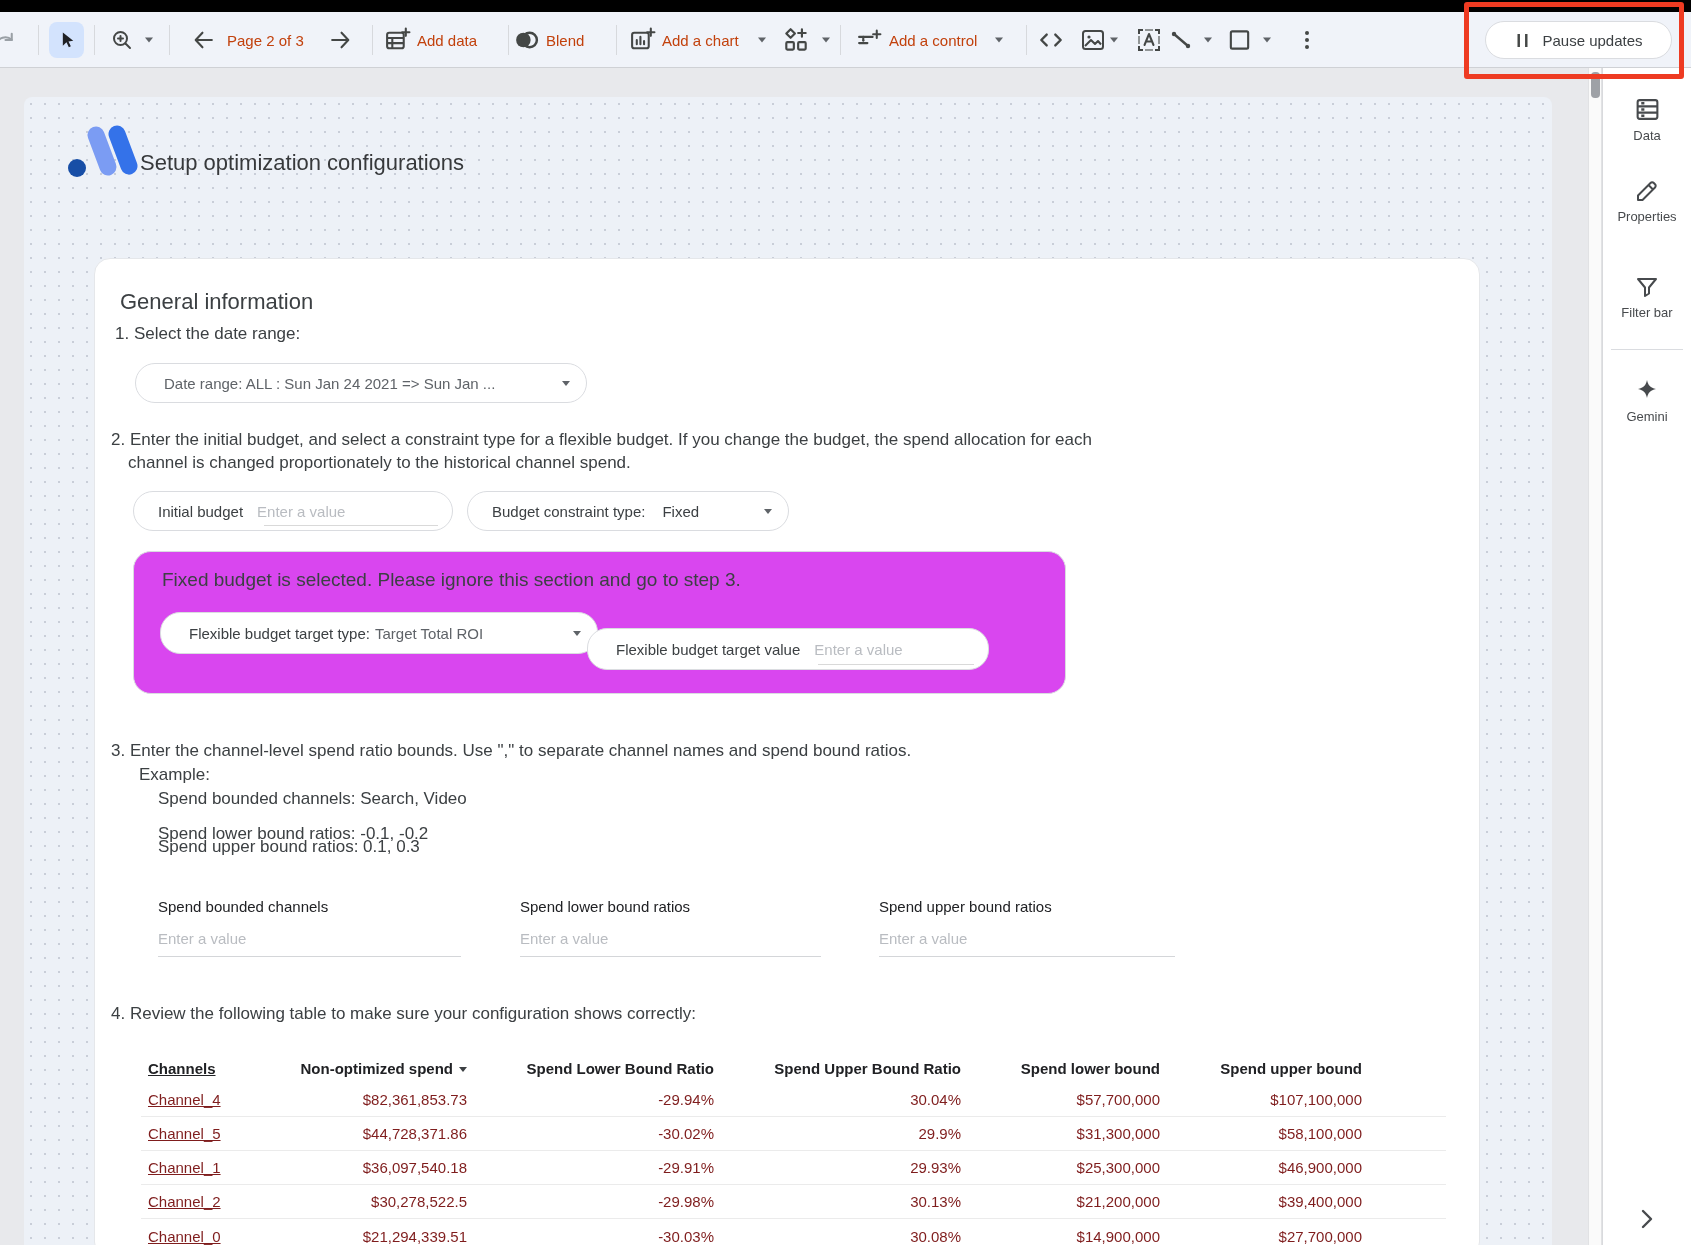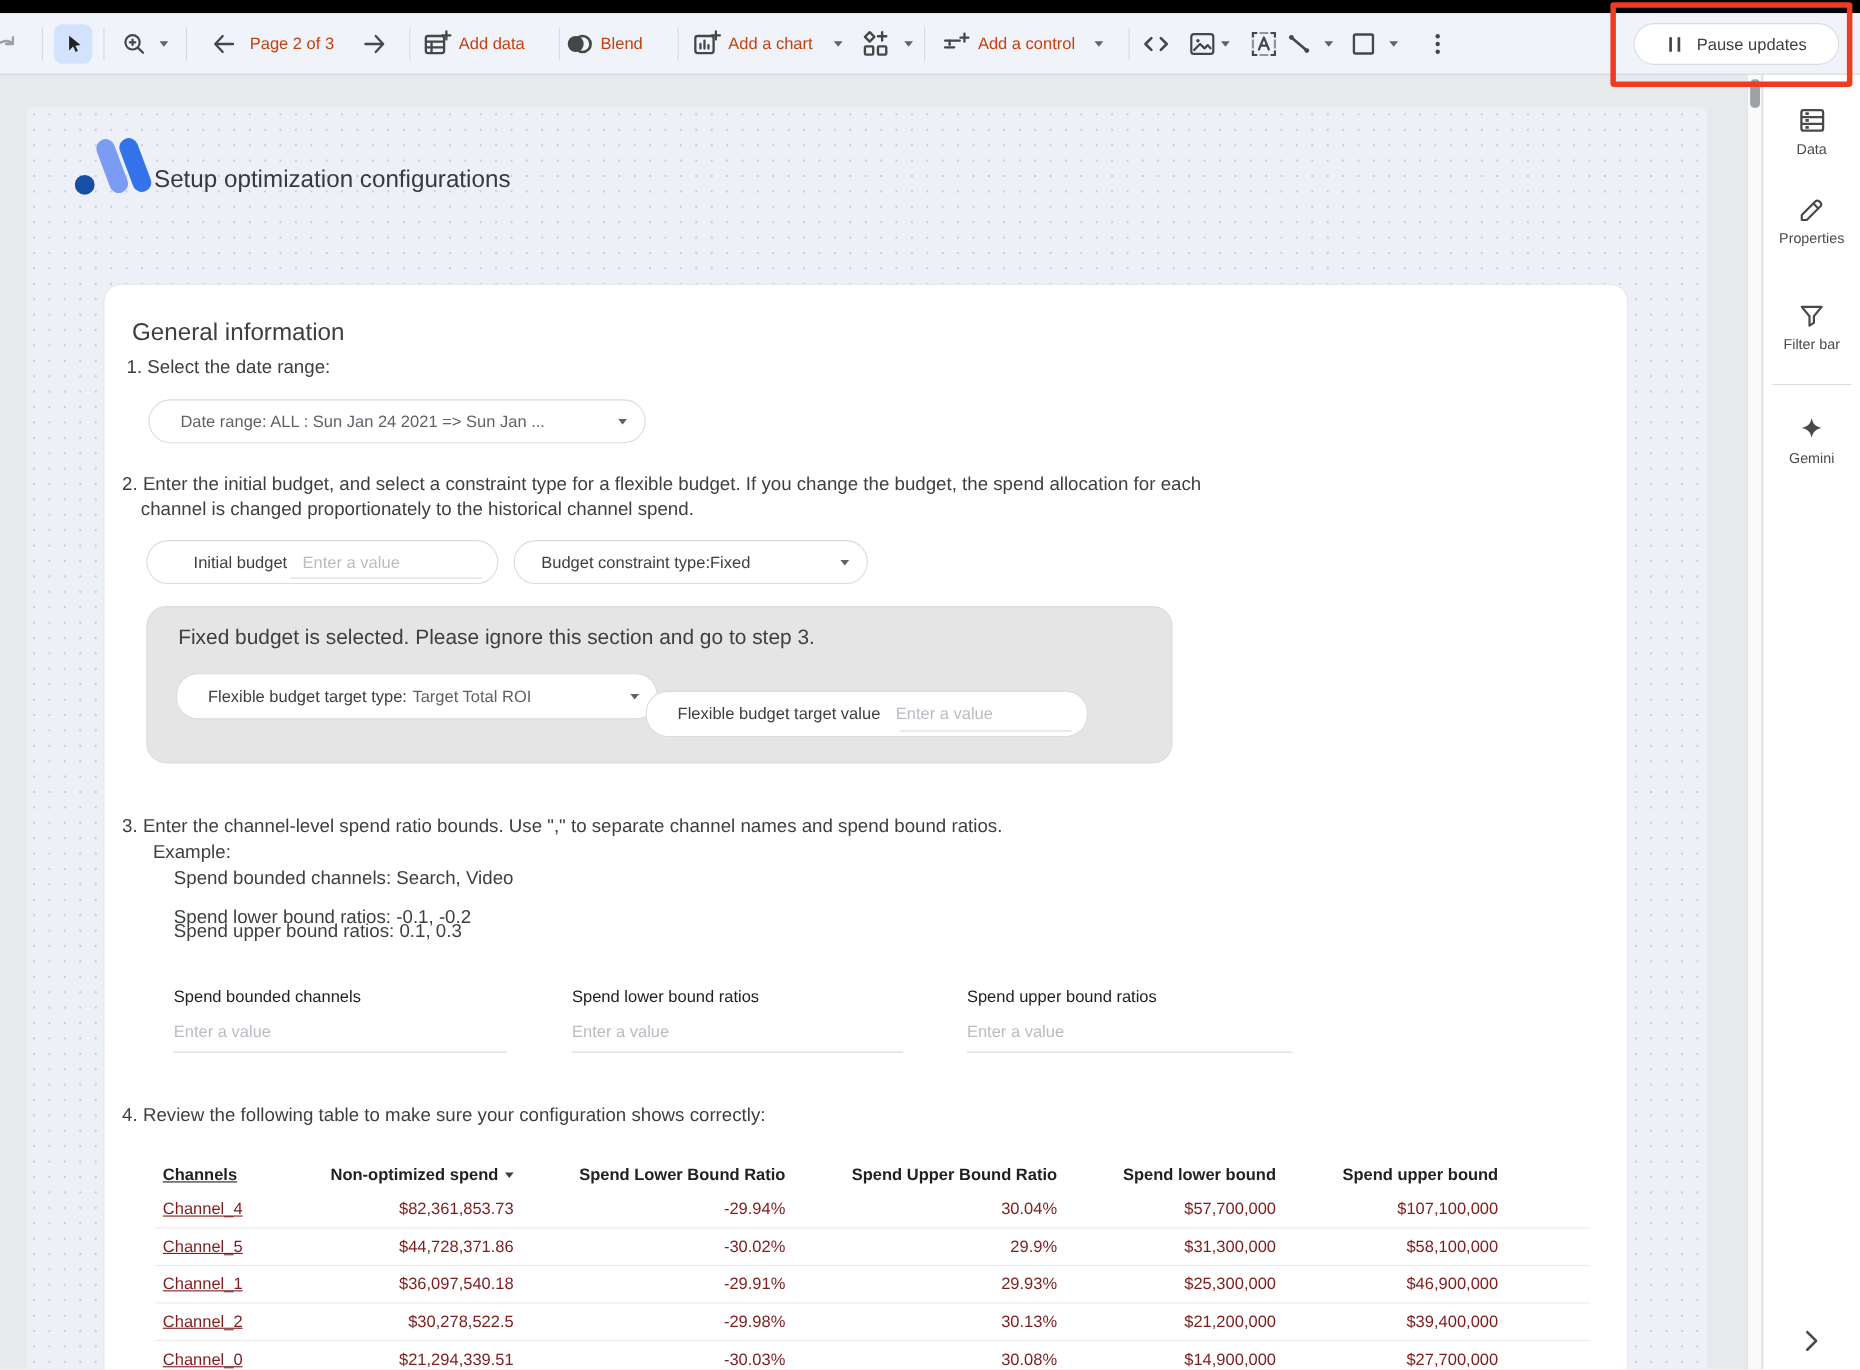--- a/index.html
+++ b/index.html
@@ -43,21 +43,21 @@
 
   .pill { position:absolute; height:40px; border:1px solid #dadce0; border-radius:20px;
     background:#fff; display:flex; align-items:center; padding:0 16px; font-size:15px; color:#5f6368; }
   .pill .plabel { color:#3c4043; white-space:nowrap; }
   .pill .pvalue { color:#5f6368; white-space:nowrap; }
   .pill .ph { color:#b9bcc1; white-space:nowrap; }
   .pill .pill-caret { position:absolute; right:16px; }
   .pill .inline-underline { position:absolute; bottom:4px; height:1px; background:#d9d9d9; }
 
   .fixed-box { position:absolute; left:38px; top:292px; width:933px; height:143px;
-    border:1px solid #dadce0; border-radius:18px; background:#e5e5e5; }
+    border:1px solid #dadce0; border-radius:18px; background:#d946ef; }
   .fixed-note { position:absolute; left:28px; top:17px; font-size:19px; color:#3c4043; white-space:nowrap; }
 
   .field-label { position:absolute; font-size:15px; color:#202124; line-height:22px; white-space:nowrap; }
   .field { position:absolute; }
   .field .ph { font-size:15px; color:#b9bcc1; }
   .field .fu { position:absolute; left:0; right:0; top:26px; height:1px; background:#d4d6d9; }
 
   
   .cfg-table { position:absolute; left:46px; top:794px; width:1305px; font-size:15px; }
   .thead, .trow { display:grid; grid-template-columns:150px 176px 247px 247px 199px 202px 1fr; align-items:center; }
@@ -275,27 +275,27 @@
 
         <div class="pill" style="left:40px; top:104px; width:452px">
           <span class="pvalue" style="margin-left:12px">Date range: ALL : Sun Jan 24 2021 =&gt; Sun Jan ...</span>
           <span class="caret pill-caret"></span>
         </div>
 
         <div class="step-text" style="left:16px; top:170px">2. Enter the initial budget, and select a constraint type for a flexible budget. If you change the budget, the spend allocation for each</div>
         <div class="step-text" style="left:33px; top:193px">channel is changed proportionately to the historical channel spend.</div>
 
         <div class="pill" style="left:38px; top:232px; width:320px">
-          <span class="plabel" style="margin-left:26px">Initial budget</span>
+          <span class="plabel" style="margin-left:8px">Initial budget</span>
           <span class="ph" style="margin-left:14px">Enter a value</span>
           <span class="inline-underline" style="left:130px; right:14px"></span>
         </div>
         <div class="pill" style="left:372px; top:232px; width:322px">
           <span class="plabel" style="margin-left:8px">Budget constraint type:</span>
-          <span class="plabel" style="margin-left:0">Fixed</span>
+          <span class="plabel" style="margin-left:17px">Fixed</span>
           <span class="caret pill-caret"></span>
         </div>
 
         <div class="fixed-box">
           <div class="fixed-note">Fixed budget is selected. Please ignore this section and go to step 3.</div>
           <div class="pill" style="left:26px; top:60px; width:438px; height:42px">
             <span class="plabel" style="margin-left:12px">Flexible budget target type:</span>
             <span class="pvalue" style="margin-left:5px">Target Total ROI</span>
             <span class="caret pill-caret"></span>
           </div>

